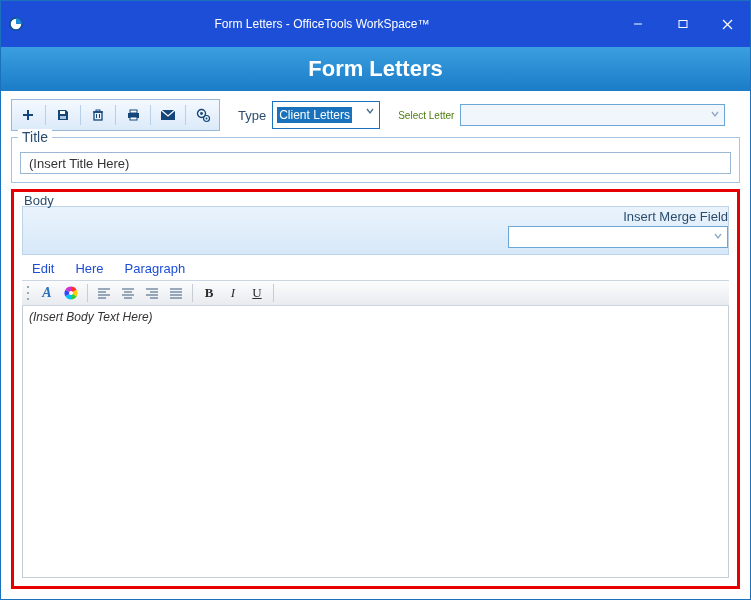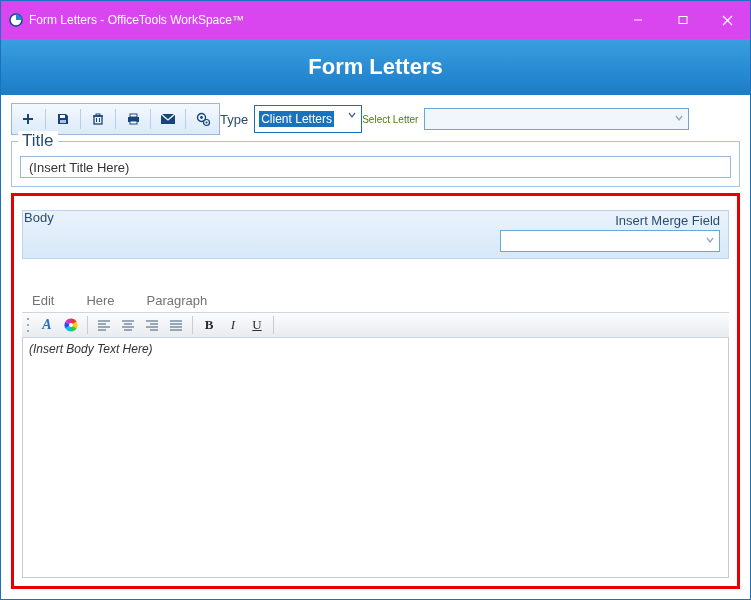--- a/index.html
+++ b/index.html
@@ -1,60 +1,60 @@
 <!DOCTYPE html>
 <html><head>
 <meta charset="utf-8">
 <style>
   * { box-sizing: border-box; margin: 0; padding: 0; }
   body { font-family: "Segoe UI", Tahoma, sans-serif; font-size: 12px; background: #fff; }
   .window { width: 751px; height: 600px; border: 1px solid #1a72bd; display: flex; flex-direction: column; background: #fff; }
 
   
-  .titlebar { height: 38px; background: #d946ef; display: flex; align-items: center; color: #fff; }
+  .titlebar { height: 46px; background: #1d4ed8; display: flex; align-items: center; color: #fff; text-align: center; }
   .titlebar .app-icon { width: 14px; height: 14px; margin: 0 6px 0 8px; display: inline-flex; align-items: center; justify-content: center; }
   .titlebar .title-text { font-size: 12px; flex: 1; }
   .win-controls { display: flex; height: 100%; }
   .win-btn { width: 45px; display: flex; align-items: center; justify-content: center; color: #fff; }
   .win-btn.close { background: transparent; }
 
   
-  .banner { background: linear-gradient(#3a9fe0, #1b7cc7); height: 56px; display: flex; align-items: center; justify-content: center; color: #fff; font-size: 22px; font-weight: bold; }
+  .banner { background: linear-gradient(#3a9fe0, #1b7cc7); height: 44px; display: flex; align-items: center; justify-content: center; color: #fff; font-size: 22px; font-weight: bold; }
 
   
   .content { flex: 1; padding: 8px 10px 10px 10px; display: flex; flex-direction: column; gap: 6px; background: #fff; overflow: hidden; }
 
-  .toolbar-row { display: flex; align-items: center; gap: 0; }
+  .toolbar-row { display: flex; align-items: center; gap: 18px; }
   .icon-toolbar { display: flex; border: 1px solid #9bb7d6; background: linear-gradient(#f4f9ff,#dbeaf9); padding: 3px; gap: 2px; }
   .tb-btn { width: 26px; height: 24px; display: flex; align-items: center; justify-content: center; border: 1px solid transparent; border-radius: 2px; }
   .tb-sep { width: 1px; background: #b9cfe8; margin: 2px 2px; }
 
   .type-group { display: flex; align-items: center; gap: 6px; }
   .type-label { color: #2a4d6f; font-size: 13px; }
   .dropdown { height: 28px; border: 1px solid #6aa7d6; background: #fff; display: flex; align-items: center; padding: 0 18px 0 4px; position: relative; font-size: 12px; color: #000; }
   .dropdown .chev { position: absolute; right: 4px; top: 4px; }
   .dropdown.type { width: 108px; border: 1.5px solid #1a72bd; }
   .dropdown.type .sel { background: #1a72bd; color: #fff; padding: 1px 2px; }
   .dropdown.wide { width: 265px; height: 22px; background: #f0f6fc; }
   .sel-label { color: #4d7c0f; font-size: 10px; }
 
   
   .groupbox { border: 1px solid #a6c3e0; position: relative; padding: 14px 8px 8px 8px; }
-  .groupbox > .legend { position: absolute; top: -1px; left: 6px; background: #fff; padding: 0 4px; color: #2a4d6f; font-size: 17px; transform: translateY(-50%); }
+  .groupbox > .legend { position: absolute; top: -1px; left: 6px; background: #fff; padding: 0 4px; color: #2a4d6f; font-size: 14px; transform: translateY(-50%); }
   .title-input { width: 100%; height: 22px; border: 1px solid #9bb7d6; padding: 2px 8px; font-size: 13px; color: #333; background: #fff; }
 
   .body-group { flex: 1; display: flex; flex-direction: column; border: 3px solid #e60000; padding: 10px 8px 8px 8px; position: relative; }
-  .body-group .legend { position: absolute; top: 14px; left: 10px; color: #2a4d6f; font-size: 13px; background: transparent; }
+  .body-group .legend { position: absolute; top: 1px; left: 10px; color: #2a4d6f; font-size: 13px; background: transparent; }
   .body-inner { border: none; margin-top: 4px; flex: 1; display: flex; flex-direction: column; }
 
-  .merge-row { display: flex; flex-direction: column; align-items: flex-end; padding: 2px 8px 6px 4px; background: linear-gradient(#eaf3fc,#d7e8f8); border: 1px solid #bcd4ea; gap: 2px; }
+  .merge-row { display: flex; flex-direction: column; align-items: flex-end; padding: 2px 0 6px 4px; background: linear-gradient(#eaf3fc,#d7e8f8); border: 1px solid #bcd4ea; gap: 2px; }
   .merge-label { color: #2a4d6f; font-size: 13px; }
   .dropdown.merge { width: 220px; height: 22px; background: #fff; }
 
-  .editor-menu { display: flex; gap: 32px; padding: 6px 10px 4px 10px; font-size: 13px; color: #737373; margin-top: 28px; }
+  .editor-menu { display: flex; gap: 21px; padding: 6px 10px 4px 10px; font-size: 13px; color: #1d4ed8; }
   .editor-menu span { cursor: default; }
 
   .editor-toolbar { height: 26px; border-top: 1px solid #ccd6e2; border-bottom: 1px solid #ccd6e2; background: linear-gradient(#fcfcfd,#e8ebef); display: flex; align-items: center; padding: 0 4px; gap: 2px; position: relative; }
   .grip { display: inline-block; width: 4px; height: 16px; margin-right: 4px; background:
      radial-gradient(circle at 2px 2px, #9aa 1px, transparent 1px),
      radial-gradient(circle at 2px 8px, #9aa 1px, transparent 1px),
      radial-gradient(circle at 2px 14px, #9aa 1px, transparent 1px);
   }
   .et-btn { width: 22px; height: 20px; display: flex; align-items: center; justify-content: center; border: 1px solid transparent; border-radius: 2px; color: #2a4d6f; }
   .et-sep { width: 1px; height: 18px; background: #c6cdd6; margin: 0 3px; }

